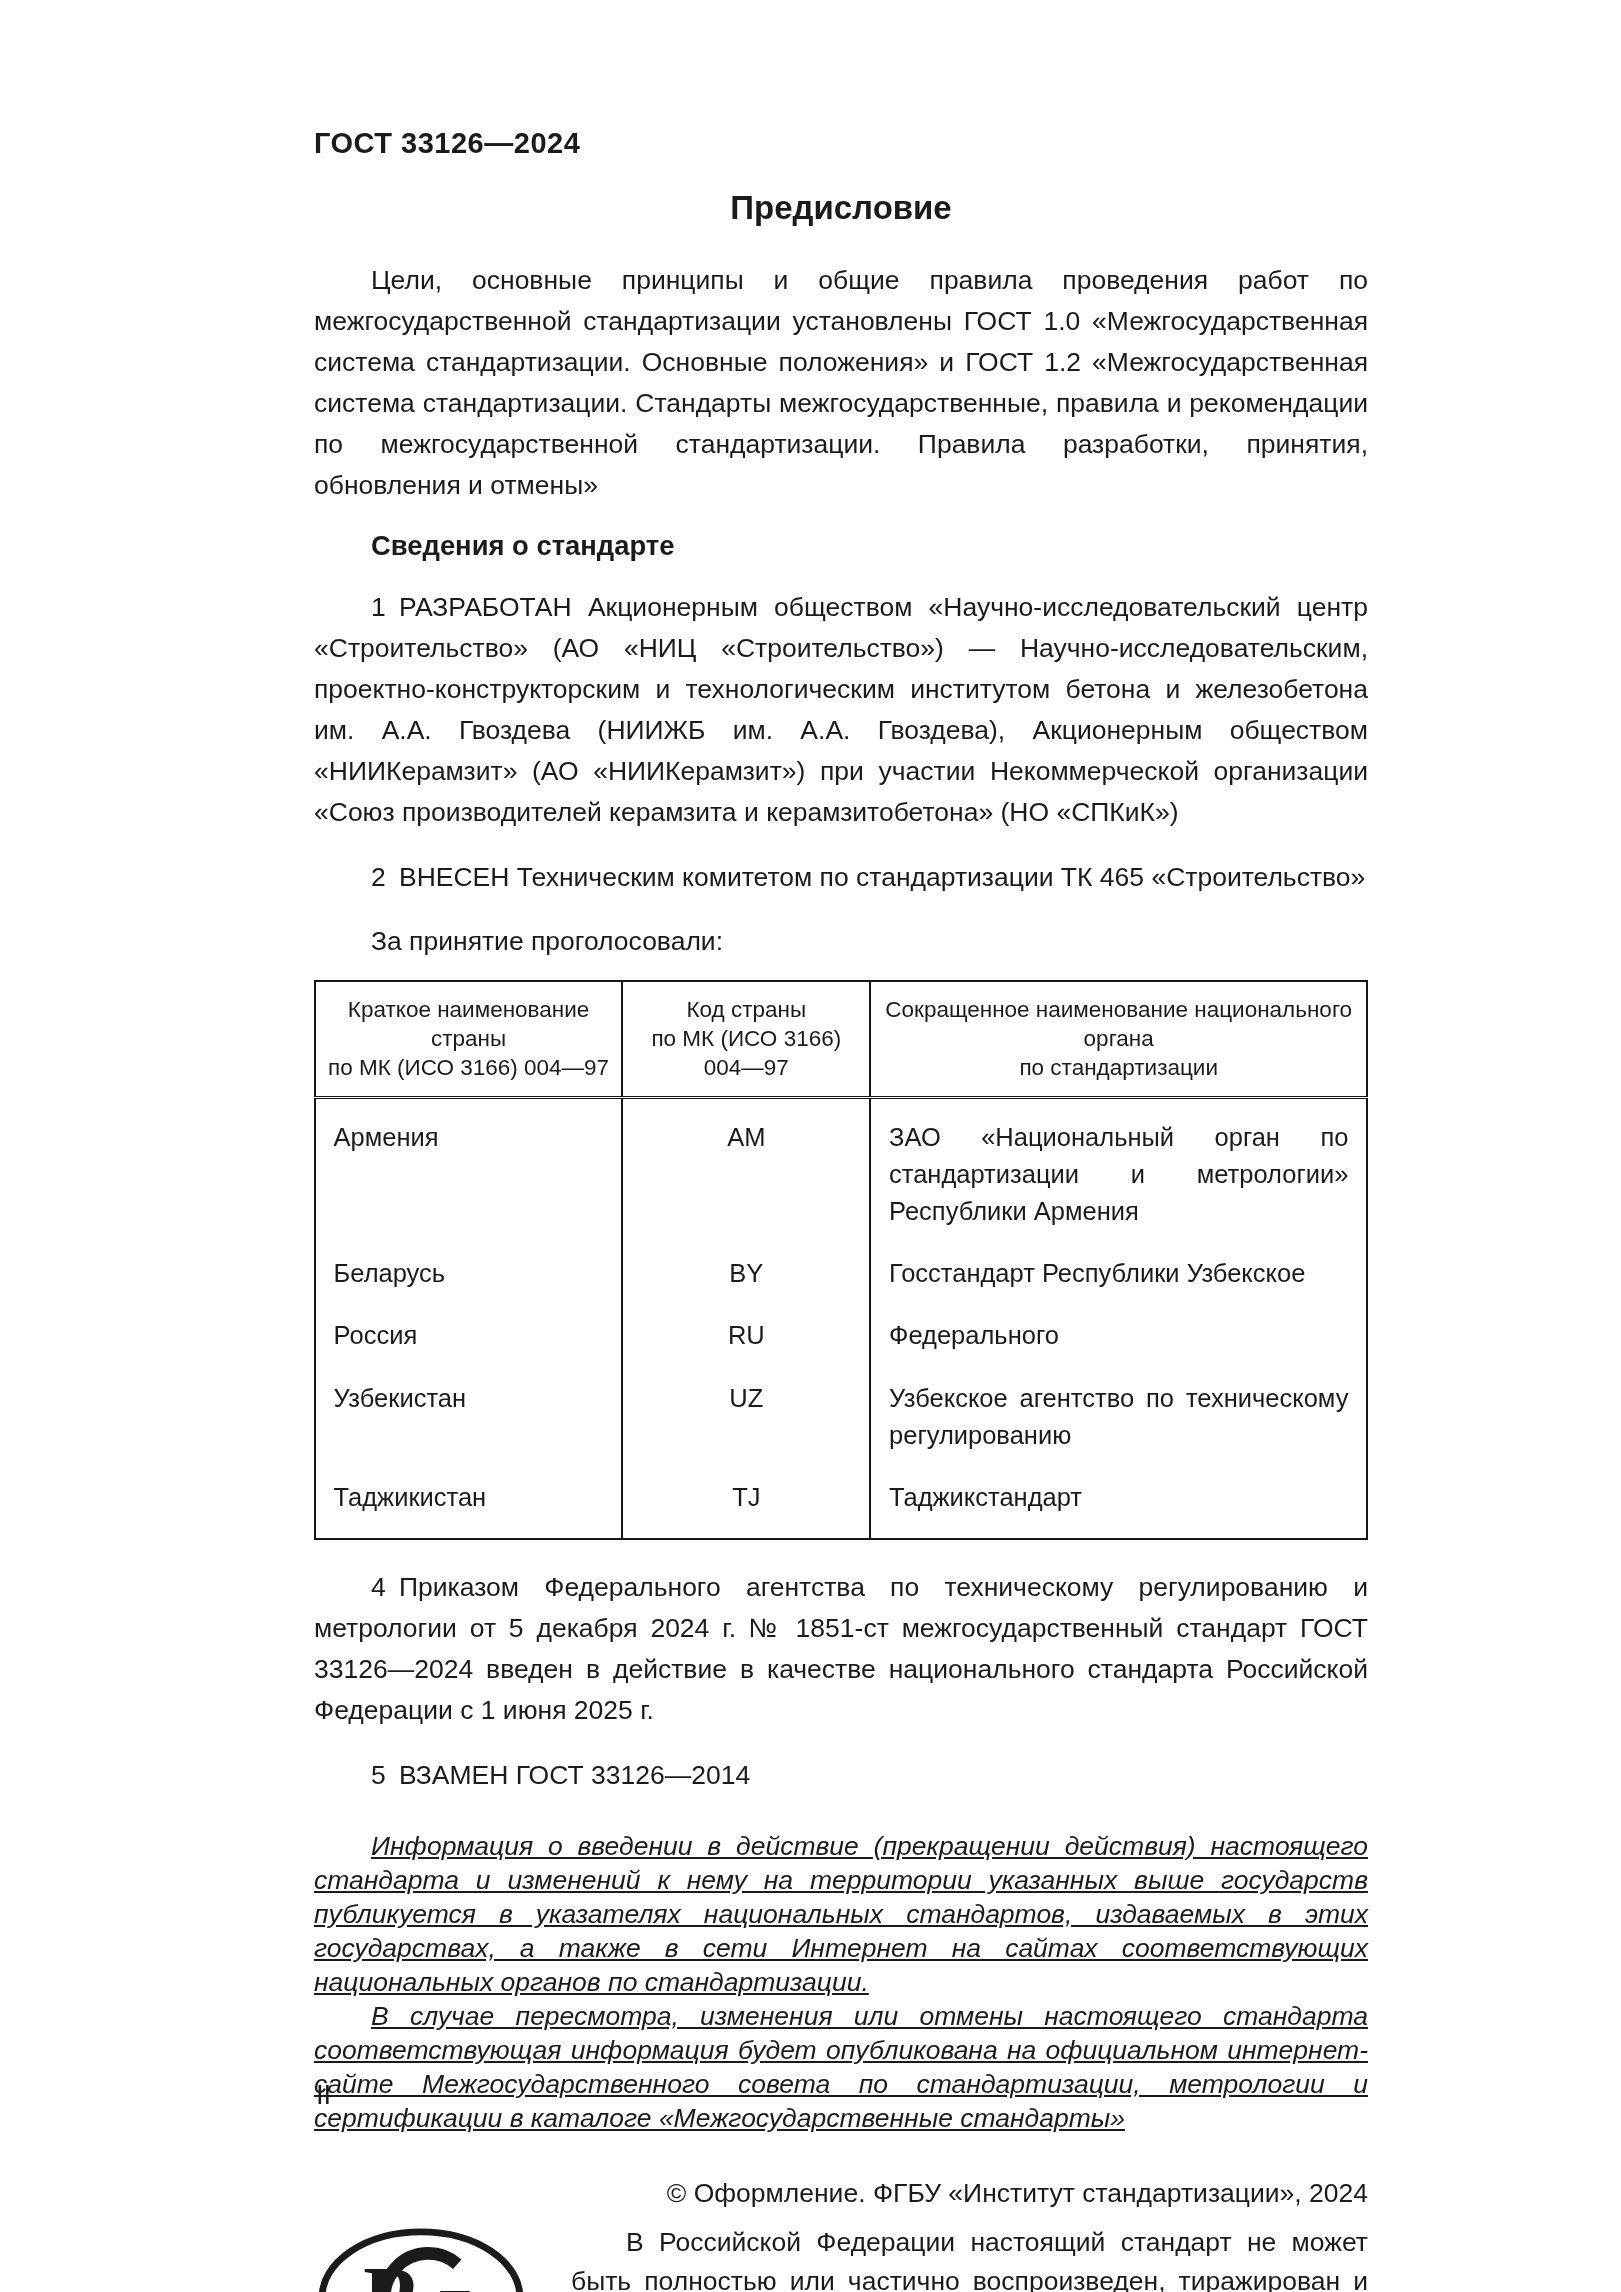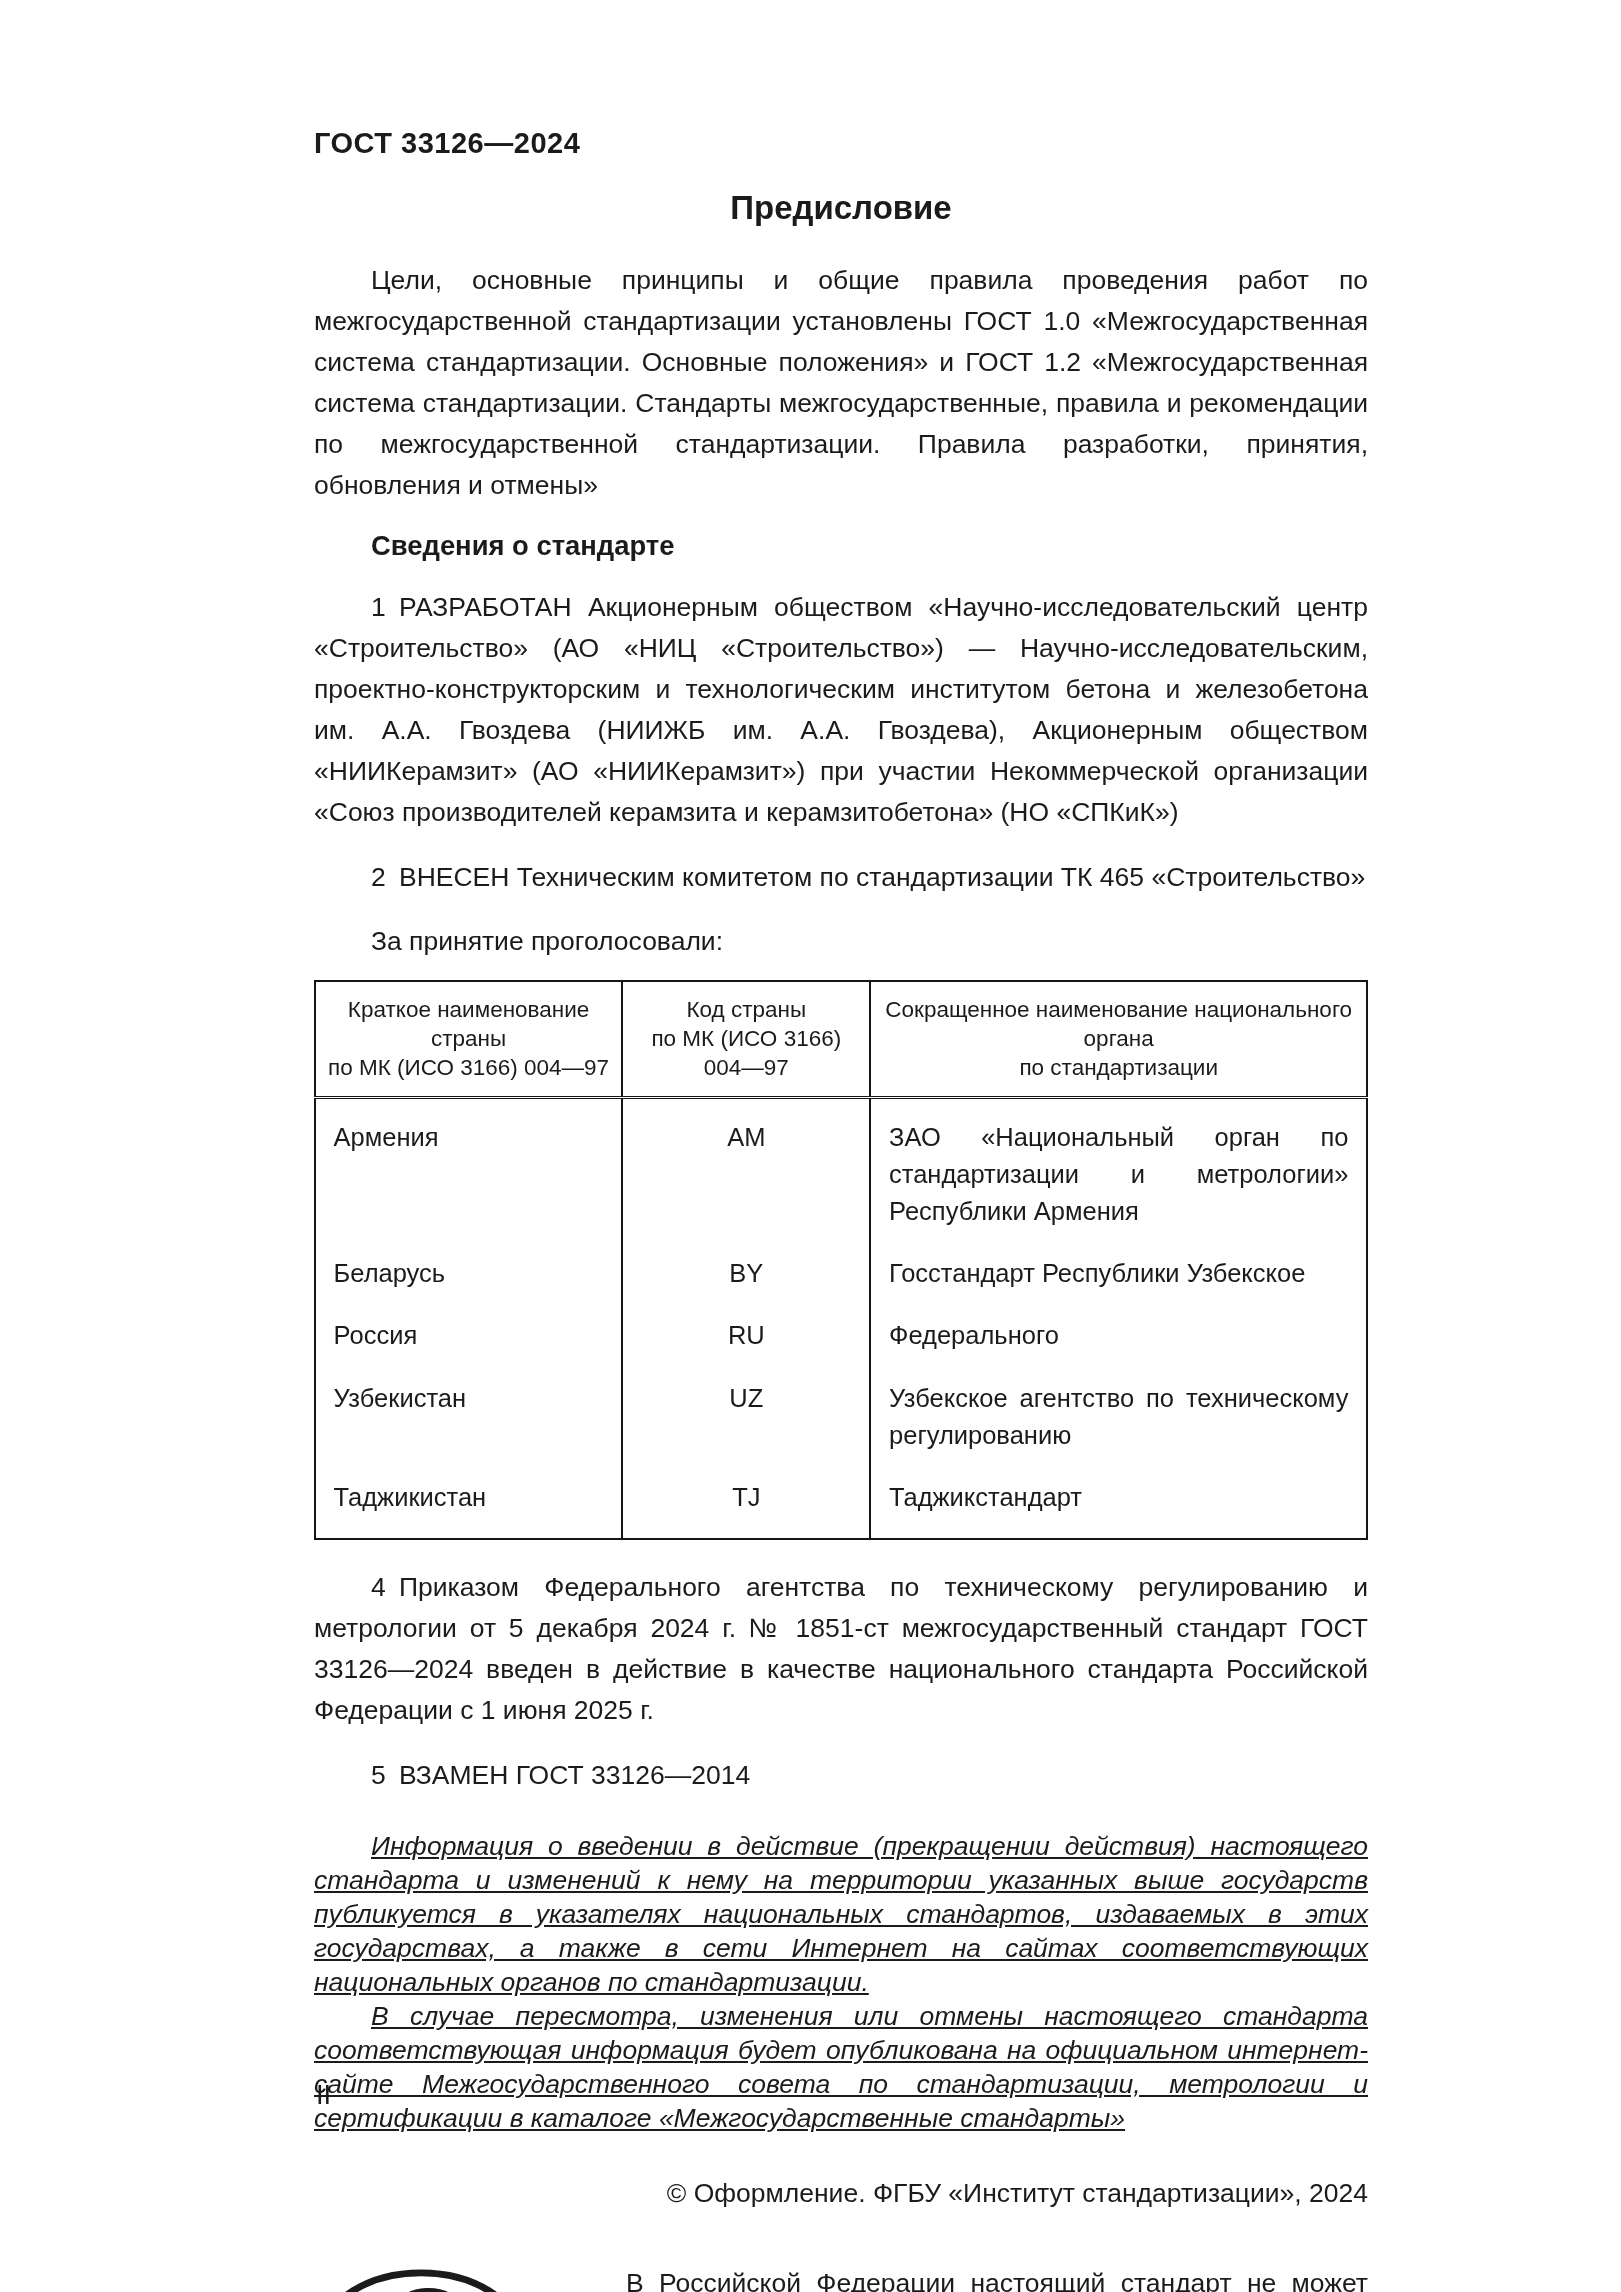--- a/index.html
+++ b/index.html
@@ -92,21 +92,21 @@
     font-size: 26.5px;
     font-style: italic;
     line-height: 34px;
     text-align: justify;
     text-indent: 57px;
     margin: 0;
   }
   .copyright {
     font-size: 26.5px;
     text-align: right;
-    margin: 43px 0 55px 0;
+    margin: 43px 0 14px 0;
   }
   .footer-row {
     display: flex;
     align-items: flex-start;
     gap: 43px;
   }
   .rst-logo-box {
     flex: 0 0 214px;
     padding-top: 2px;
   }

